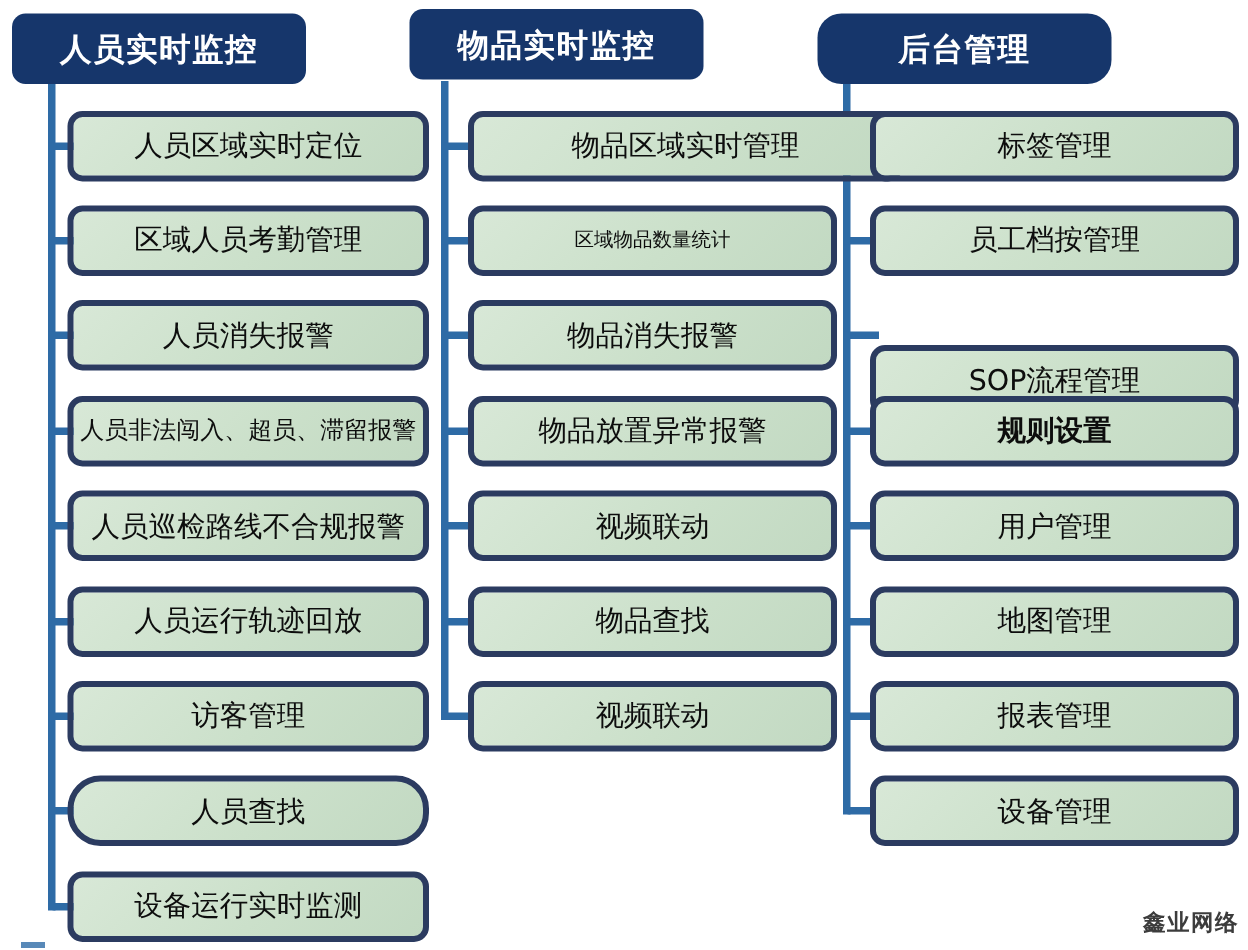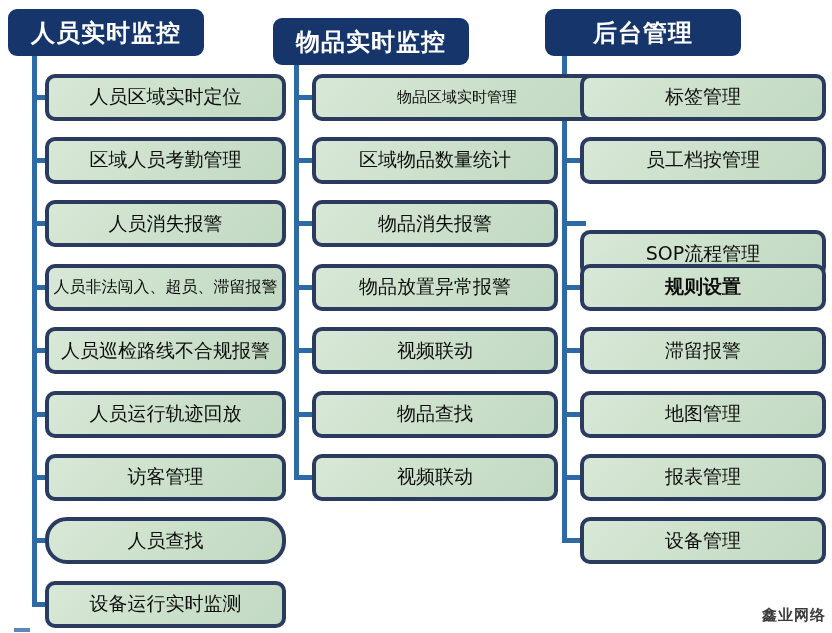--- a/index.html
+++ b/index.html
@@ -10,21 +10,21 @@
     background: #ffffff;
     overflow: hidden;
     font-family: "DejaVu Sans", "Liberation Sans", sans-serif;
   }
   .col-header {
     position: absolute;
     height: 47px;
     border-radius: 9px;
     background: var(--header-bg, #16366b);
     color: var(--header-text, #ffffff);
-    font-size: 24px;
+    font-size: 21px;
     font-weight: bold;
     display: flex;
     align-items: center;
     justify-content: center;
     letter-spacing: 1px;
     box-sizing: border-box;
     z-index: 3;
   }
   .trunk {
     position: absolute;
@@ -95,50 +95,50 @@
         <div class="stub" style="left: 32px; top: 411.5px; width: 19px;"></div>
         <div class="node-box" style="left: 45px; top: 390.5px; width: 241px; font-size: 19px;">人员运行轨迹回放</div>
         <div class="stub" style="left: 32px; top: 474.9px; width: 19px;"></div>
         <div class="node-box" style="left: 45px; top: 453.9px; width: 241px; font-size: 19px;">访客管理</div>
         <div class="stub" style="left: 32px; top: 538.3px; width: 19px;"></div>
         <div class="node-box" style="left: 45px; top: 517.3px; width: 241px; font-size: 19px; border-radius: 22px;">人员查找</div>
         <div class="stub" style="left: 32px; top: 601.7px; width: 19px;"></div>
         <div class="node-box" style="left: 45px; top: 580.7px; width: 241px; font-size: 19px;">设备运行实时监测</div>
       </div>
       <div>
-        <div class="col-header" style="left: 273px; top: 18px; width: 196px;">物品实时监控</div>
+        <div class="col-header" style="left: 273px; top: 6px; width: 196px;">物品实时监控</div>
         <div class="trunk" style="left: 294px; top: 54px; height: 425.9px;"></div>
         <div class="stub" style="left: 294px; top: 94.5px; width: 24px;"></div>
-        <div class="node-box" style="left: 312px; top: 73.5px; width: 290px; font-size: 15px;">物品区域实时管理</div>
+        <div class="node-box" style="left: 312px; top: 73.5px; width: 290px; font-size: 19px;">物品区域实时管理</div>
         <div class="stub" style="left: 294px; top: 157.9px; width: 24px;"></div>
-        <div class="node-box" style="left: 312px; top: 136.9px; width: 246px; font-size: 19px;">区域物品数量统计</div>
+        <div class="node-box" style="left: 312px; top: 136.9px; width: 246px; font-size: 13px;">区域物品数量统计</div>
         <div class="stub" style="left: 294px; top: 221.3px; width: 24px;"></div>
         <div class="node-box" style="left: 312px; top: 200.3px; width: 246px; font-size: 19px;">物品消失报警</div>
         <div class="stub" style="left: 294px; top: 284.7px; width: 24px;"></div>
         <div class="node-box" style="left: 312px; top: 263.7px; width: 246px; font-size: 19px;">物品放置异常报警</div>
         <div class="stub" style="left: 294px; top: 348.1px; width: 24px;"></div>
         <div class="node-box" style="left: 312px; top: 327.1px; width: 246px; font-size: 19px;">视频联动</div>
         <div class="stub" style="left: 294px; top: 411.5px; width: 24px;"></div>
         <div class="node-box" style="left: 312px; top: 390.5px; width: 246px; font-size: 19px;">物品查找</div>
         <div class="stub" style="left: 294px; top: 474.9px; width: 24px;"></div>
         <div class="node-box" style="left: 312px; top: 453.9px; width: 246px; font-size: 19px;">视频联动</div>
       </div>
       <div>
-        <div class="col-header" style="left: 545px; top: 9px; width: 196px;">后台管理</div>
+        <div class="col-header" style="left: 545px; top: 9px; width: 196px; border-radius: 16px;">后台管理</div>
         <div class="trunk" style="left: 562px; top: 54px; height: 489.3px;"></div>
         <div class="stub" style="left: 562px; top: 94.5px; width: 24px;"></div>
         <div class="node-box" style="left: 580px; top: 73.5px; width: 246px; font-size: 19px;">标签管理</div>
         <div class="stub" style="left: 562px; top: 157.9px; width: 24px;"></div>
         <div class="node-box" style="left: 580px; top: 136.9px; width: 246px; font-size: 19px;">员工档按管理</div>
         <div class="stub" style="left: 562px; top: 221.3px; width: 24px;"></div>
         <div class="node-box" style="left: 580px; top: 200.3px; width: 246px; font-size: 19px; margin-top: 30px;">SOP流程管理</div>
         <div class="stub" style="left: 562px; top: 284.7px; width: 24px;"></div>
         <div class="node-box" style="left: 580px; top: 263.7px; width: 246px; font-size: 19px; font-weight: bold;">规则设置</div>
         <div class="stub" style="left: 562px; top: 348.1px; width: 24px;"></div>
-        <div class="node-box" style="left: 580px; top: 327.1px; width: 246px; font-size: 19px;">滞留报警</div>
+        <div class="node-box" style="left: 580px; top: 327.1px; width: 246px; font-size: 19px;">用户管理</div>
         <div class="stub" style="left: 562px; top: 411.5px; width: 24px;"></div>
         <div class="node-box" style="left: 580px; top: 390.5px; width: 246px; font-size: 19px;">地图管理</div>
         <div class="stub" style="left: 562px; top: 474.9px; width: 24px;"></div>
         <div class="node-box" style="left: 580px; top: 453.9px; width: 246px; font-size: 19px;">报表管理</div>
         <div class="stub" style="left: 562px; top: 538.3px; width: 24px;"></div>
         <div class="node-box" style="left: 580px; top: 517.3px; width: 246px; font-size: 19px;">设备管理</div>
       </div>
     </div>
   <div class="stray-dash"></div>
   <div class="watermark">鑫业网络</div>

